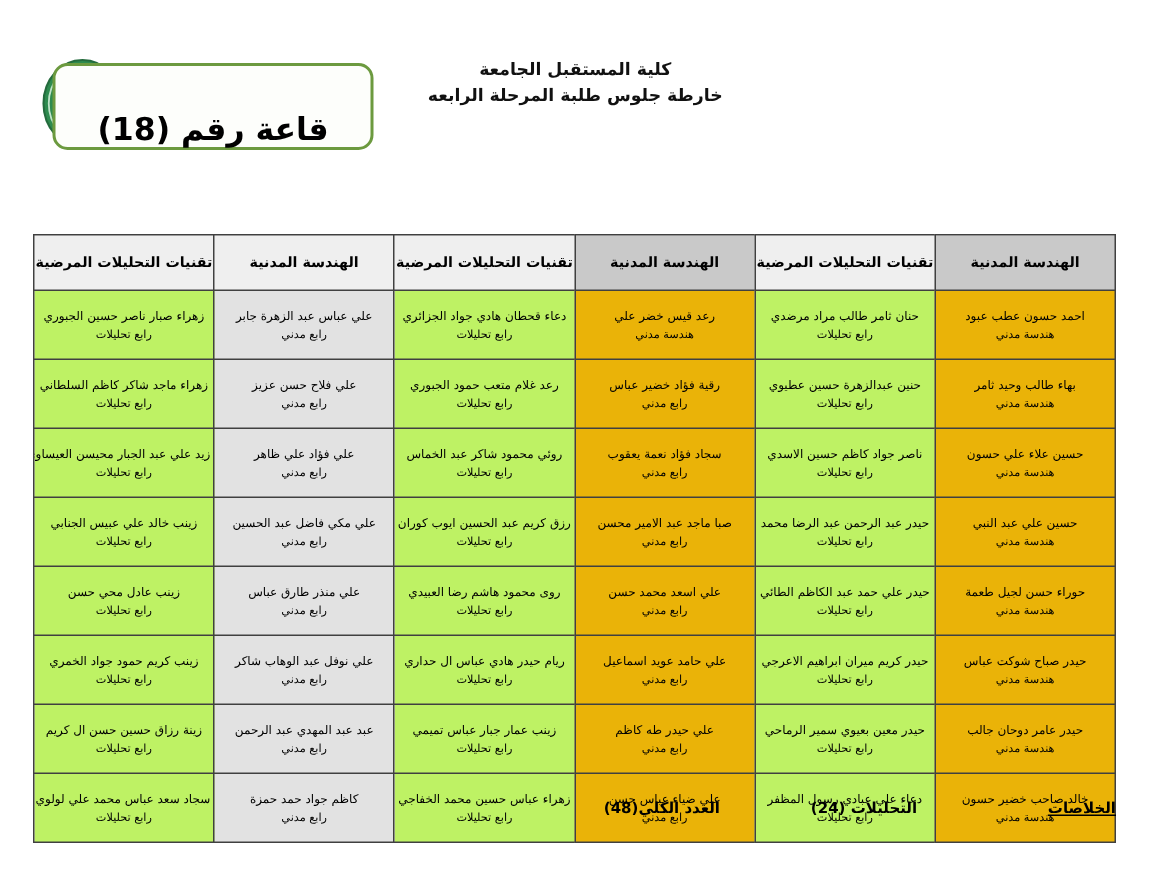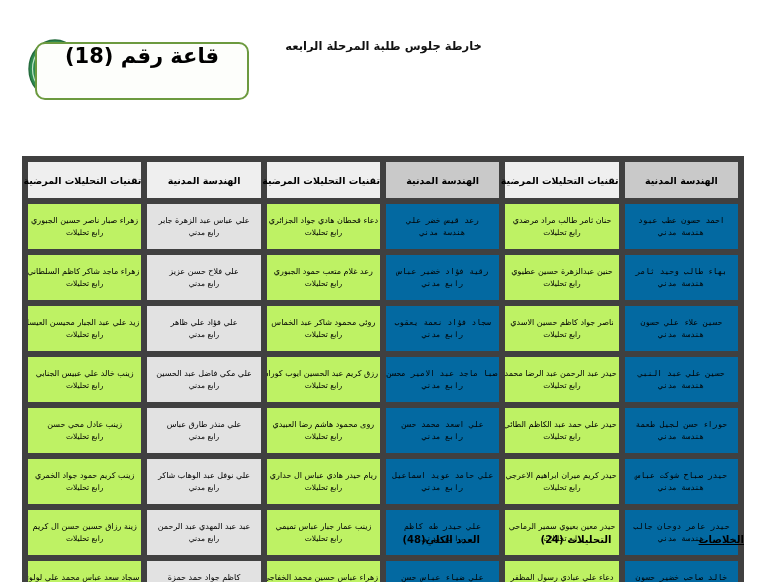--- a/index.html
+++ b/index.html
@@ -33,21 +33,21 @@
   .hall-badge {
     position: absolute;
     right: 518px;
     top: 8px;
     width: 210px;
     height: 54px;
     border: 2px solid #6c9a3f;
     border-radius: 10px;
     background: #fdfefb;
     display: flex;
-    align-items: flex-start;
+    align-items: flex-end;
     justify-content: center;
   }
   .hall-badge-text {
     font-size: 21px;
     font-weight: bold;
     color: #000;
     letter-spacing: 0;
     direction: rtl;
     white-space: nowrap;
   }
@@ -93,21 +93,21 @@
     width: 722px;
   }
   table.seatchart {
     border-collapse: collapse;
     table-layout: fixed;
     width: 722px;
     direction: rtl;
   }
   table.seatchart th,
   table.seatchart td {
-    border: 6px solid #404040;
+    border: 1px solid #404040;
     text-align: center;
     vertical-align: middle;
     padding: 0;
   }
   table.seatchart th {
     height: 36px;
     font-size: 9.5px;
     font-weight: bold;
     background: #efefef;
     color: #000;
@@ -117,21 +117,21 @@
     background: #c9c9c9;
   }
   table.seatchart td {
     height: 45px;
     font-size: 8px;
     line-height: 12px;
     color: #000;
   }
   td.cell-white  { background: #bef264; }
   td.cell-gray   { background: #e2e2e2; }
-  td.cell-dark   { background: #0369a1; font-family: Liberation Mono, monospace; }
+  td.cell-dark   { background: #eab308; }
 
   .cell-name {
     display: block;
     white-space: nowrap;
     overflow: hidden;
     font-size: 8px;
     padding: 0 2px;
   }
   .cell-dept {
     display: block;
@@ -175,20 +175,21 @@
         <ellipse cx="33" cy="33" rx="19" ry="21.5" fill="#2e8b4f" stroke="#d7f0dc" stroke-width="0.8"></ellipse>
         <rect x="20" y="22" width="26" height="6" fill="#cfe9d5" opacity="0.85"></rect>
         <rect x="18" y="31" width="30" height="5" fill="#e4f4e8" opacity="0.8"></rect>
         <rect x="22" y="38" width="22" height="3.5" fill="#cfe9d5" opacity="0.7"></rect>
         <path d="M27 46 L33 43 L39 46 L39 49 L27 49 Z" fill="#e9f6ec" opacity="0.9"></path>
         <ellipse cx="33" cy="33" rx="26" ry="29" fill="none" stroke="#246b3d" stroke-width="1.4"></ellipse>
       </svg>
     </div>
 
     <div class="header-center">
+      <div class="header-line">كلية المستقبل الجامعة</div>
       <div class="header-line">خارطة جلوس طلبة المرحلة الرابعه</div>
     </div>
 
     <div class="hall-badge">
       <span class="hall-badge-text">قاعة رقم (18)</span>
     </div>
   </div>
 
   <div class="table-wrap">
     <table class="seatchart">

